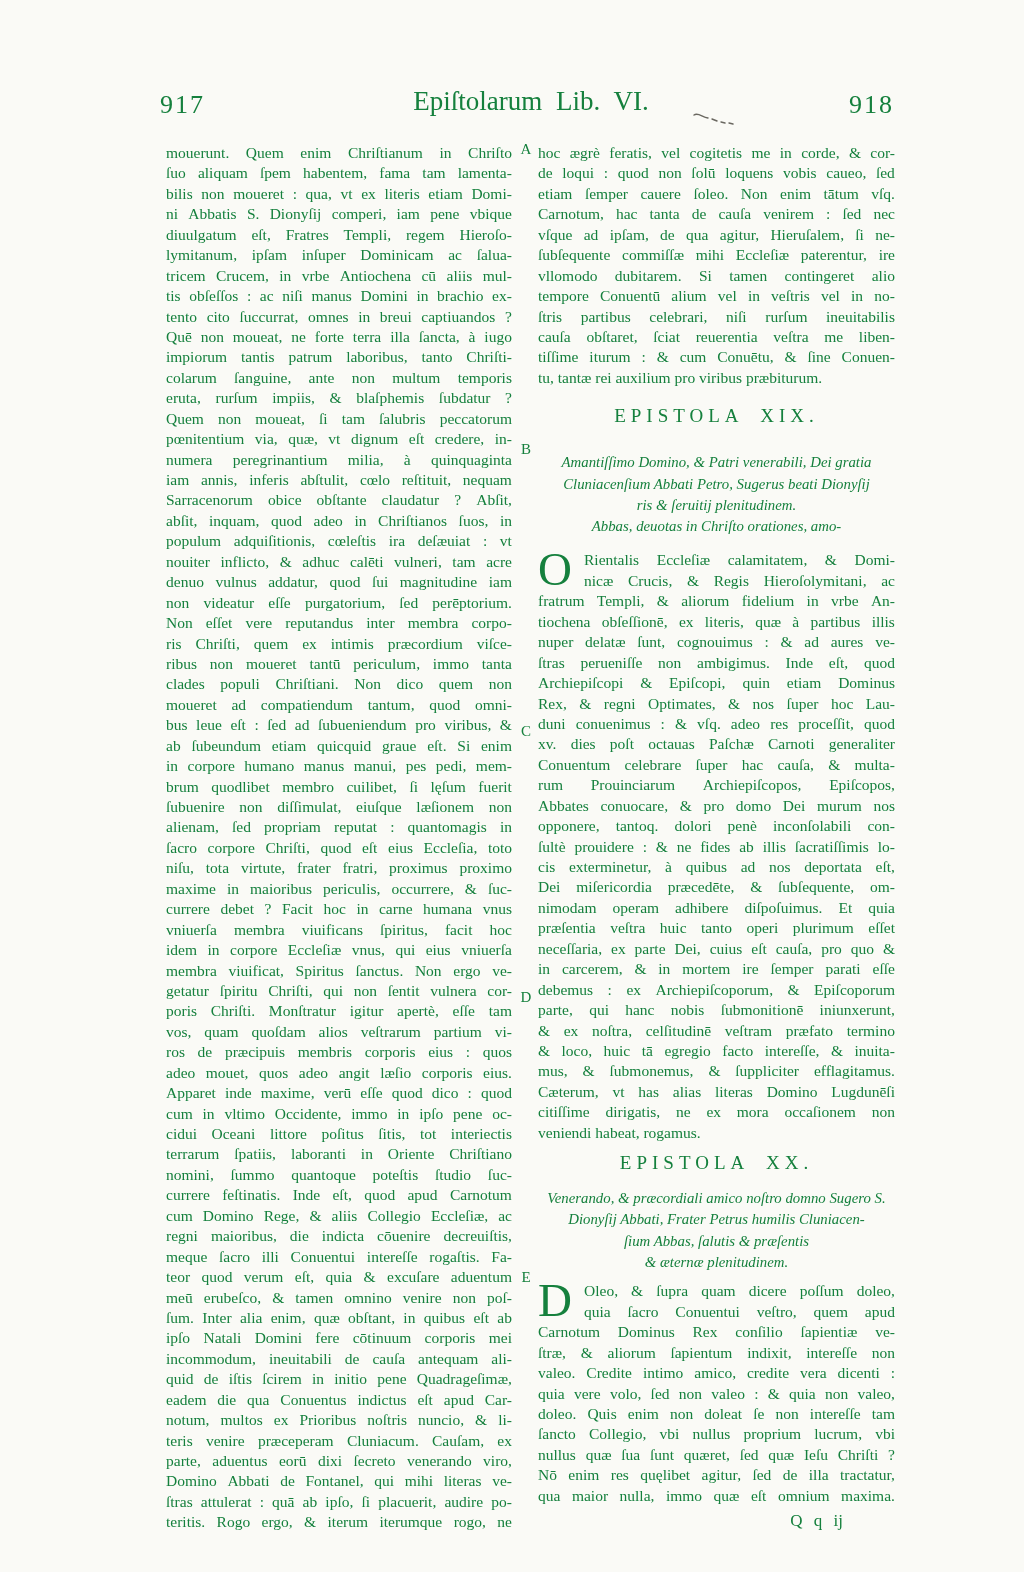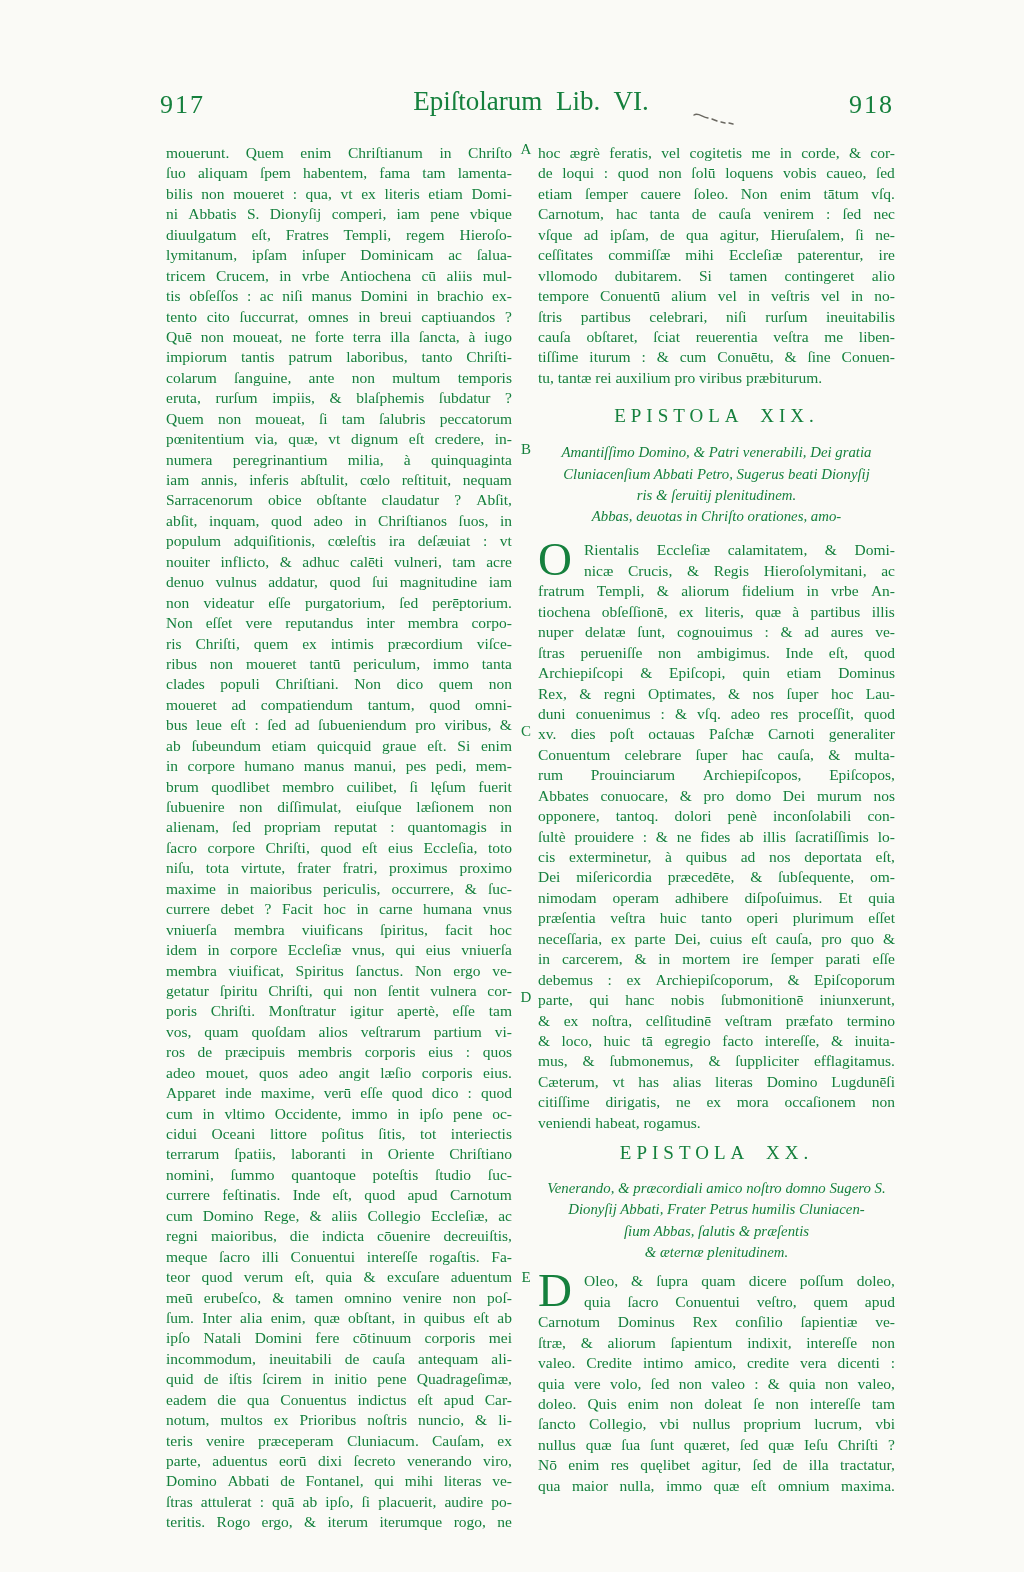--- a/index.html
+++ b/index.html
@@ -33,21 +33,21 @@
   .tline.nojust{text-align:left;}
   .tline.indent{padding-left:46px;}
   
   .epistola-heading{
     margin-top:15px;height:26px;line-height:26px;
     text-align:center;font-size:19px;letter-spacing:5px;word-spacing:8px;
     white-space:nowrap;
   }
   .epistola-heading.h20{margin-top:7px;}
   
-  .ded{margin-top:13px;font-style:italic;}
+  .ded{margin-top:23px;font-style:italic;}
   .ded .tline{height:21.3px;line-height:21.3px;font-size:14.8px;text-align:center;white-space:nowrap;overflow:visible;}
   .ded.d20{margin-top:12px;}
   
   .body-block{position:relative;margin-top:13px;}
   .body-block.b20{margin-top:8px;}
   .drop-cap{
     position:absolute;left:0;top:-3px;
     font-size:47px;line-height:44px;
   }
   
@@ -778,21 +778,21 @@
           <span>ad</span>
           <span>ipſam,</span>
           <span>de</span>
           <span>qua</span>
           <span>agitur,</span>
           <span>Hieruſalem,</span>
           <span>ſi</span>
           <span>ne-</span>
         </div>
         <div class="tline just">
-          <span>ceſſitates</span>
+          <span>ſubſequente</span>
           <span>commiſſæ</span>
           <span>mihi</span>
           <span>Eccleſiæ</span>
           <span>paterentur,</span>
           <span>ire</span>
         </div>
         <div class="tline just">
           <span>vllomodo</span>
           <span>dubitarem.</span>
           <span>Si</span>
@@ -1235,16 +1235,17 @@
             <span>nulla,</span>
             <span>immo</span>
             <span>quæ</span>
             <span>eſt</span>
             <span>omnium</span>
             <span>maxima.</span>
           </div>
         </div>
     </div>
 
+    <div class="signature">Q q ij</div>
 
   </div>
 
 </div>
 
 </body></html>

